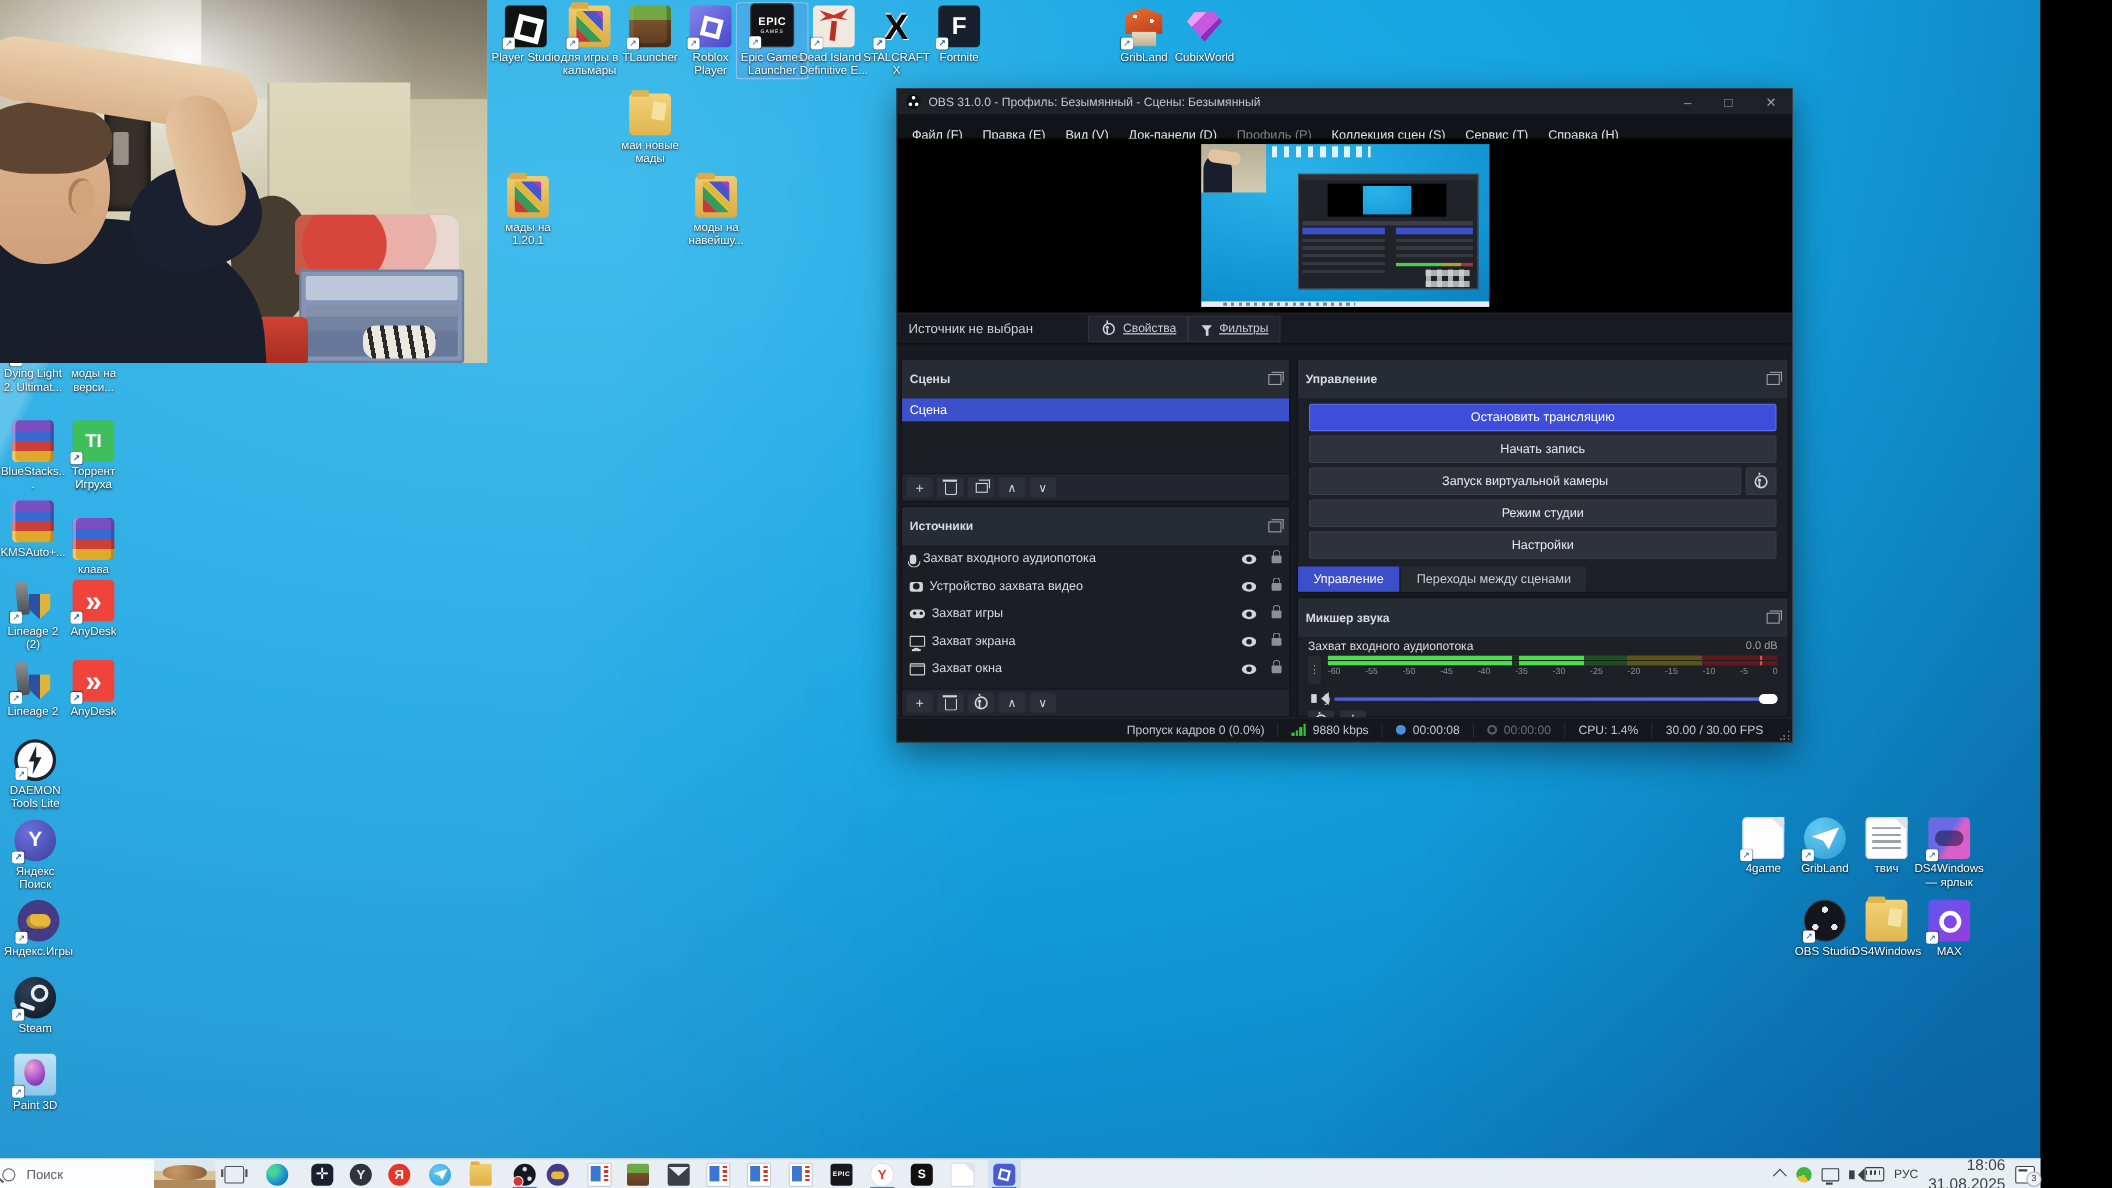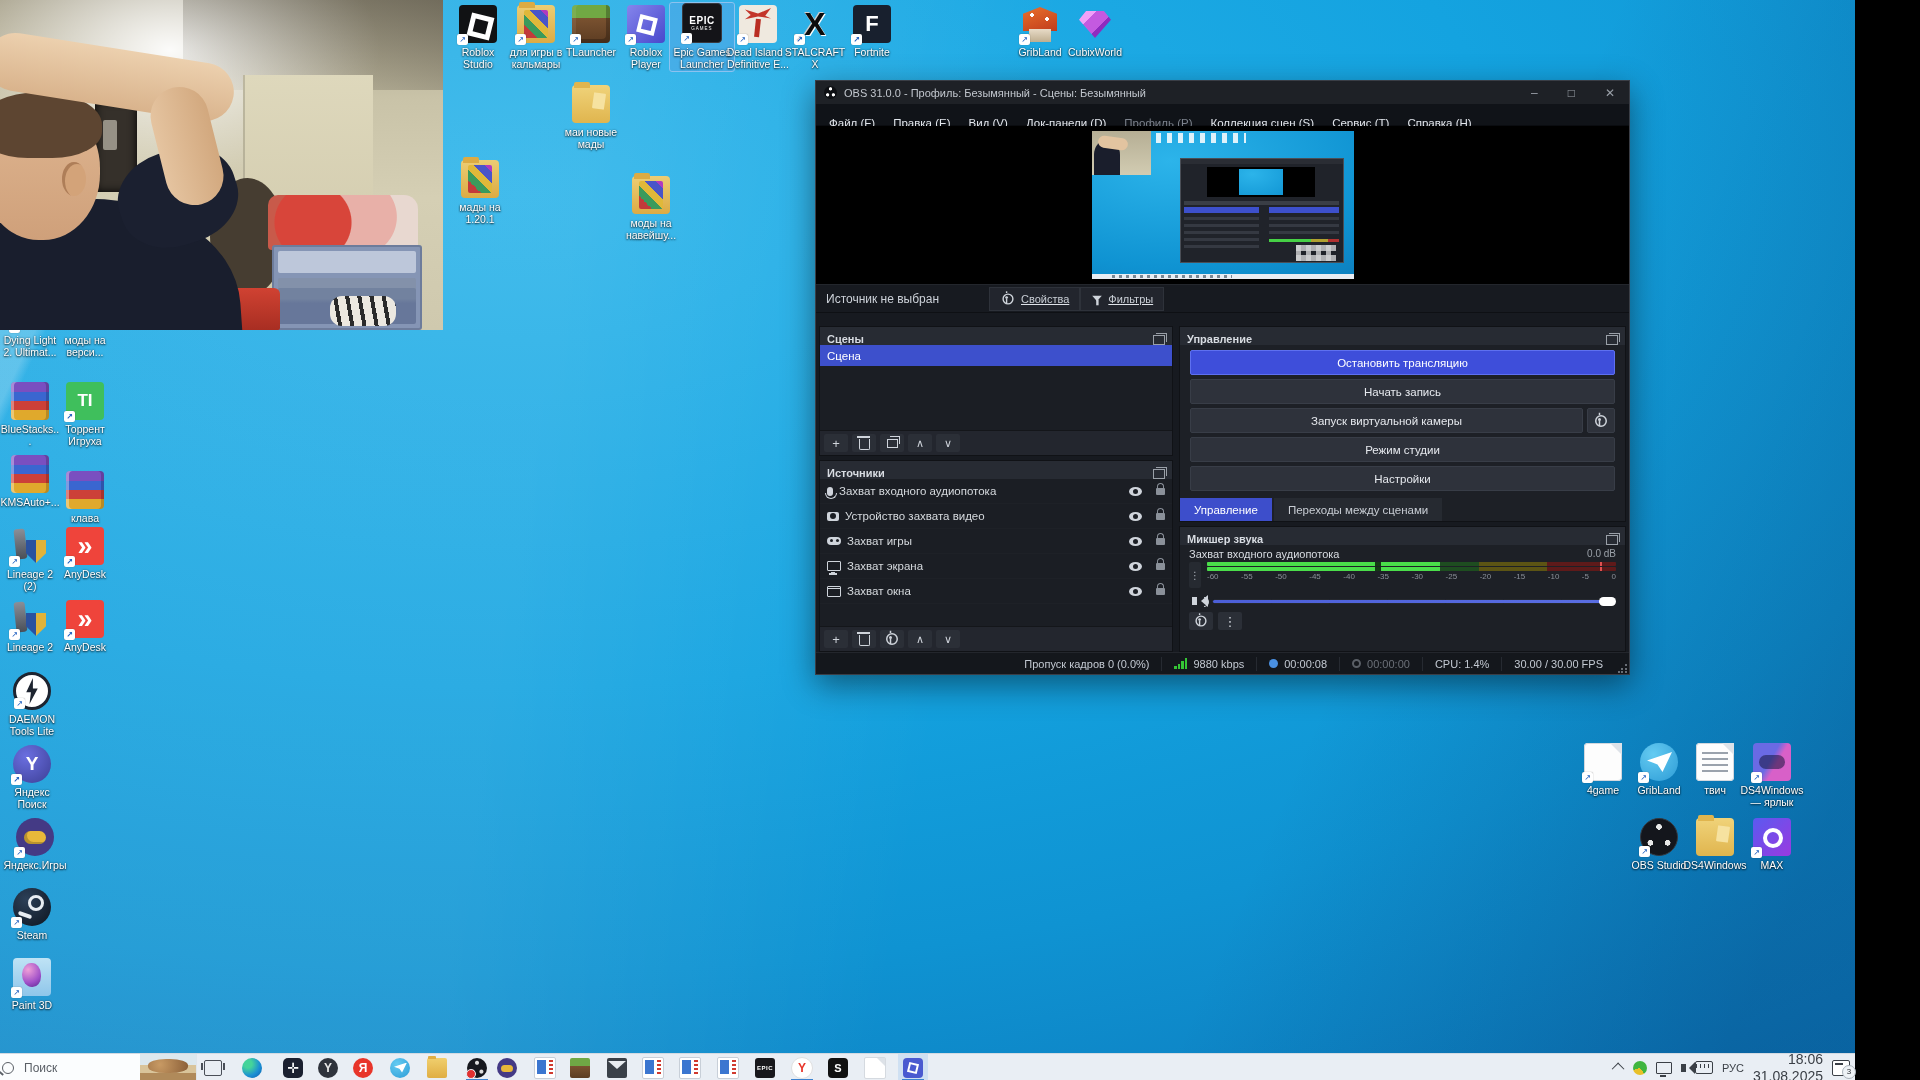--- a/index.html
+++ b/index.html
@@ -164,21 +164,21 @@
   .zoomrow .caret{margin-left:auto;margin-right:370px;font-size:8px;color:#aab0b8;}
   .srcbar{height:27px;display:flex;align-items:center;background:#171a20;border-top:1px solid #23262c;border-bottom:1px solid #0e1014;padding:0 10px;gap:8px;}
   .srcbar .nosrc{font-size:12px;color:#ccd1d8;width:155px;}
   .bargroup{display:flex;text-decoration:underline;}
   .barbtn{display:flex;align-items:center;gap:5px;background:#22252d;border:1px solid #2e323a;color:#c9ced5;
     font-size:11px;padding:3px 10px;}
   .docks{position:absolute;left:3px;right:3px;top:245px;bottom:22px;display:flex;gap:6px;}
   .dock-left{width:354px;display:flex;flex-direction:column;gap:4px;}
   .dock-right{flex:1;display:flex;flex-direction:column;gap:4px;}
   .panel{background:#1d2026;border:1px solid #101216;display:flex;flex-direction:column;min-height:0;}
-  .phead{height:18px;background:#272b33;display:flex;align-items:flex-end;padding:0 7px;font-size:11px;font-weight:bold;color:#d8dce2;flex:none;}
+  .phead{height:35px;background:#272b33;display:flex;align-items:center;padding:0 7px;font-size:11px;font-weight:bold;color:#d8dce2;flex:none;}
   .popout{margin-left:auto;width:10px;height:8px;border:1px solid #9aa0a8;position:relative;}
   .popout::after{content:"";position:absolute;left:2px;top:-3px;width:10px;height:8px;border-top:1px solid #9aa0a8;border-right:1px solid #9aa0a8;}
   .plist{flex:1;background:#1b1e24;min-height:0;overflow:hidden;}
   .scene-row{height:21px;display:flex;align-items:center;padding:0 7px;background:#3d50cc;color:#fff;font-size:11.5px;}
   .src-row{height:24px;display:flex;align-items:center;padding:0 7px;gap:6px;color:#d6dade;font-size:11.5px;border-bottom:1px solid rgba(255,255,255,.015);}
   .src-row .grow{flex:1;}
   .ptool{height:24px;background:#23262e;border-top:1px solid #14161a;display:flex;align-items:center;gap:4px;padding:0 4px;flex:none;}
   .tbtn{width:24px;height:18px;background:#2b2f37;border-radius:2px;display:flex;align-items:center;justify-content:center;color:#cfd4db;font-size:13px;}
   
   .i-eye{width:13px;height:9px;background:#cfd4db;border-radius:50%;position:relative;}
@@ -316,21 +316,21 @@
 <body>
 
 <div id="screen">
   <div id="desktop"></div>
   <div id="rightvoid"></div>
 
   <div class="di" style="left:446px;top:5px;">
     <div class="ic ic-robloxstudio">
         <span class="shortcut">↗</span>
       </div>
-    <div class="lb">Roblox Studio</div>
+    <div class="lb">Player Studio</div>
   </div>
   <div class="di" style="left:504px;top:5px;">
     <div class="ic ic-modfolder">
         <span class="shortcut">↗</span>
       </div>
     <div class="lb">для игры в кальмары</div>
   </div>
   <div class="di" style="left:559px;top:5px;">
     <div class="ic ic-tlauncher">
         <span class="shortcut">↗</span>
@@ -377,21 +377,21 @@
   </div>
 
   <div class="di" style="left:559px;top:85px;">
     <div class="ic ic-plainfolder"></div>
     <div class="lb">маи новые мады</div>
   </div>
   <div class="di" style="left:448px;top:160px;">
     <div class="ic ic-modfolder"></div>
     <div class="lb">мады на 1.20.1</div>
   </div>
-  <div class="di" style="left:619px;top:176px;">
+  <div class="di" style="left:619px;top:160px;">
     <div class="ic ic-modfolder"></div>
     <div class="lb">моды на навейшу...</div>
   </div>
 
   <div class="di" style="left:0px;top:293px;width:60px;">
     <div class="ic">
         <span class="shortcut">↗</span>
       </div>
     <div class="lb">Dying Light 2. Ultimat...</div>
   </div>

